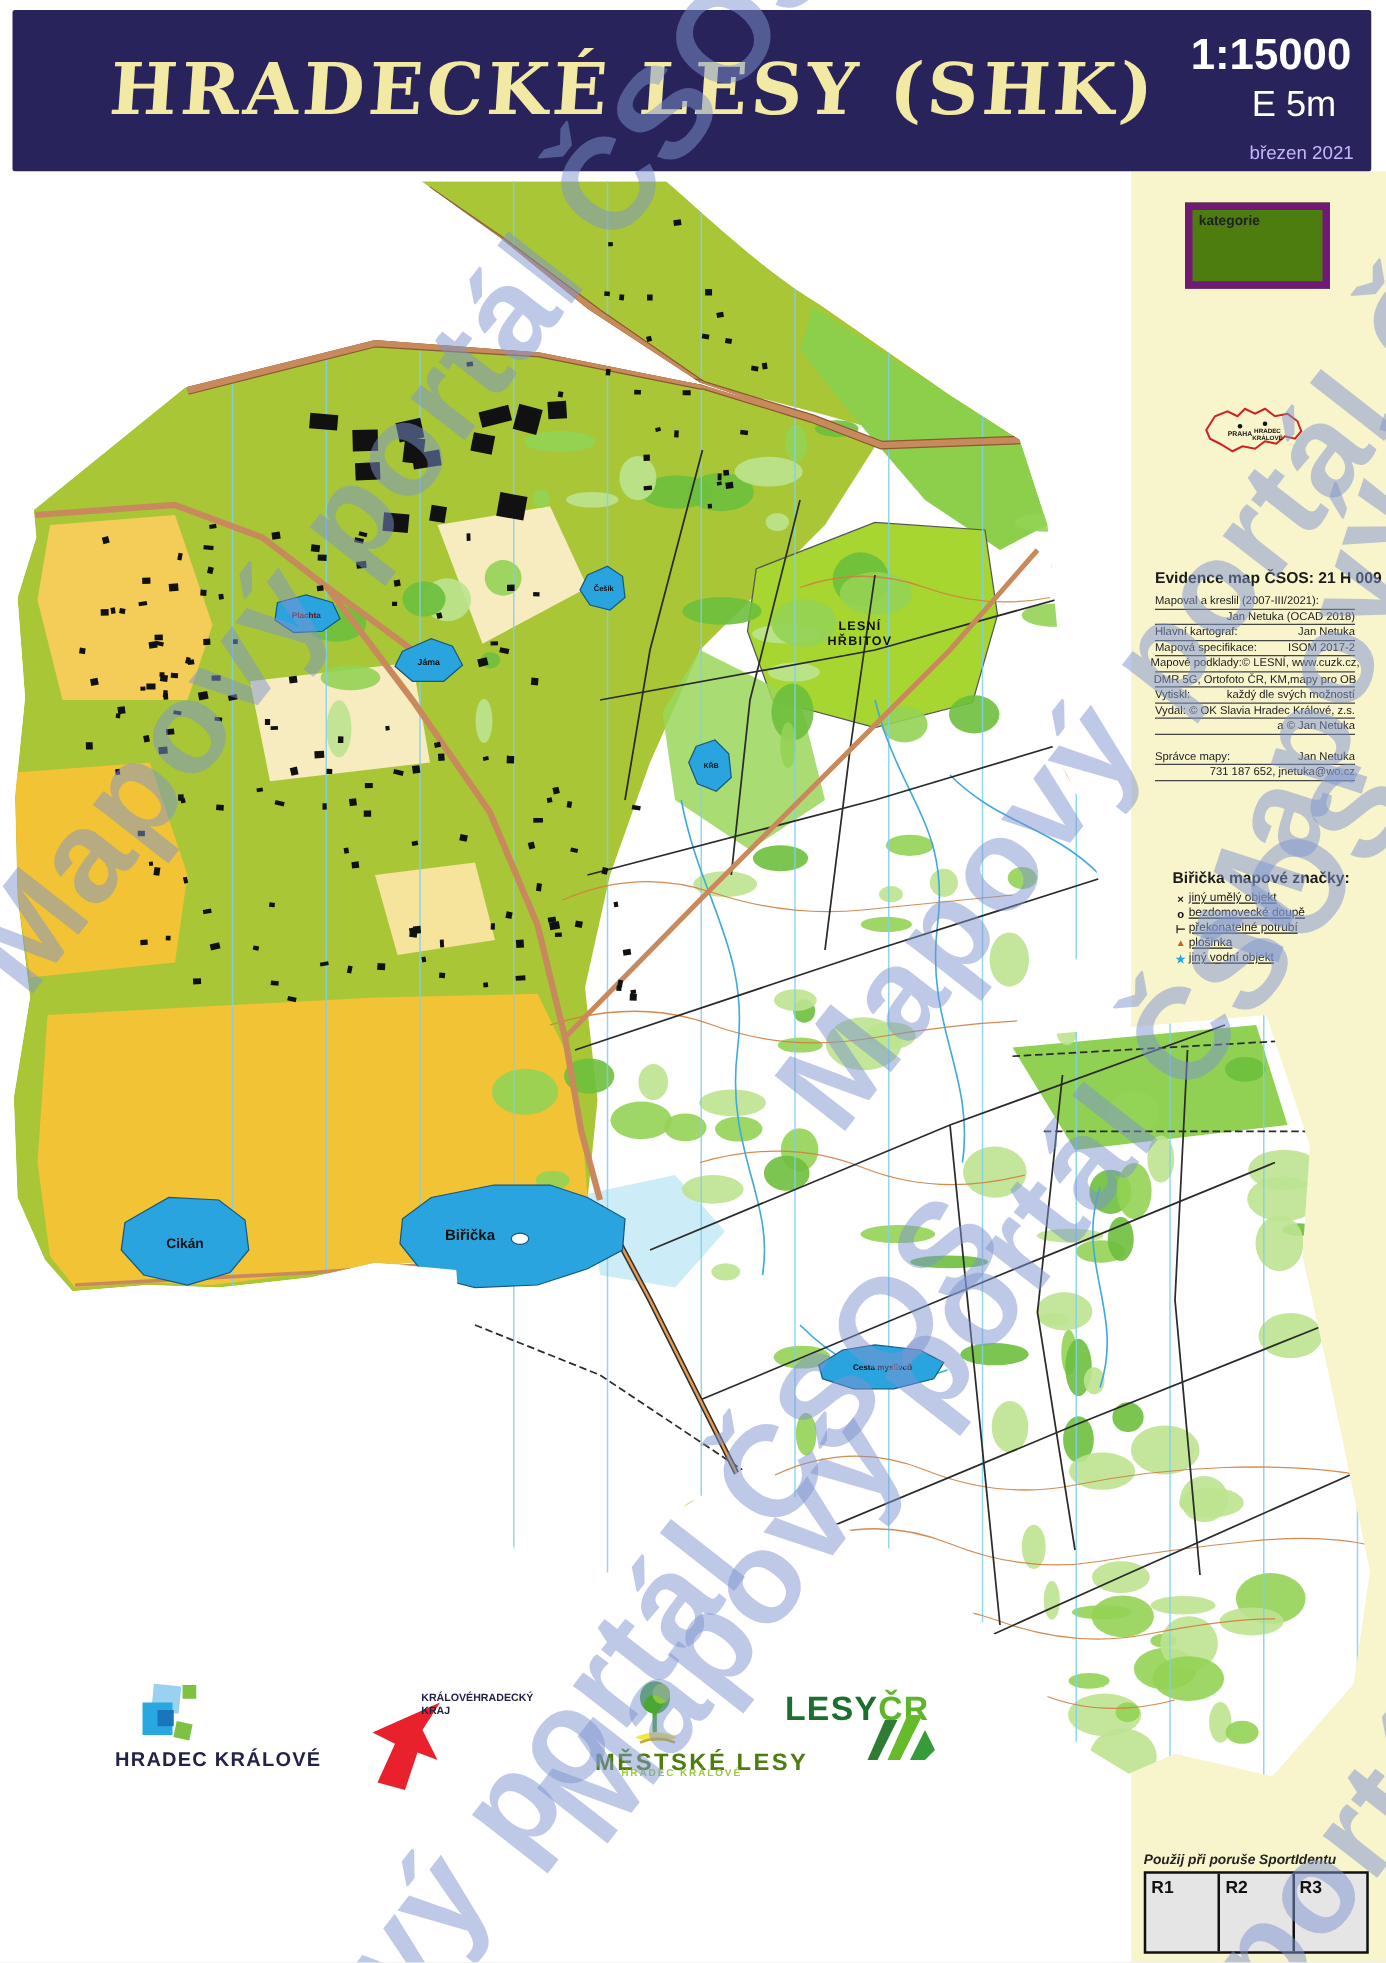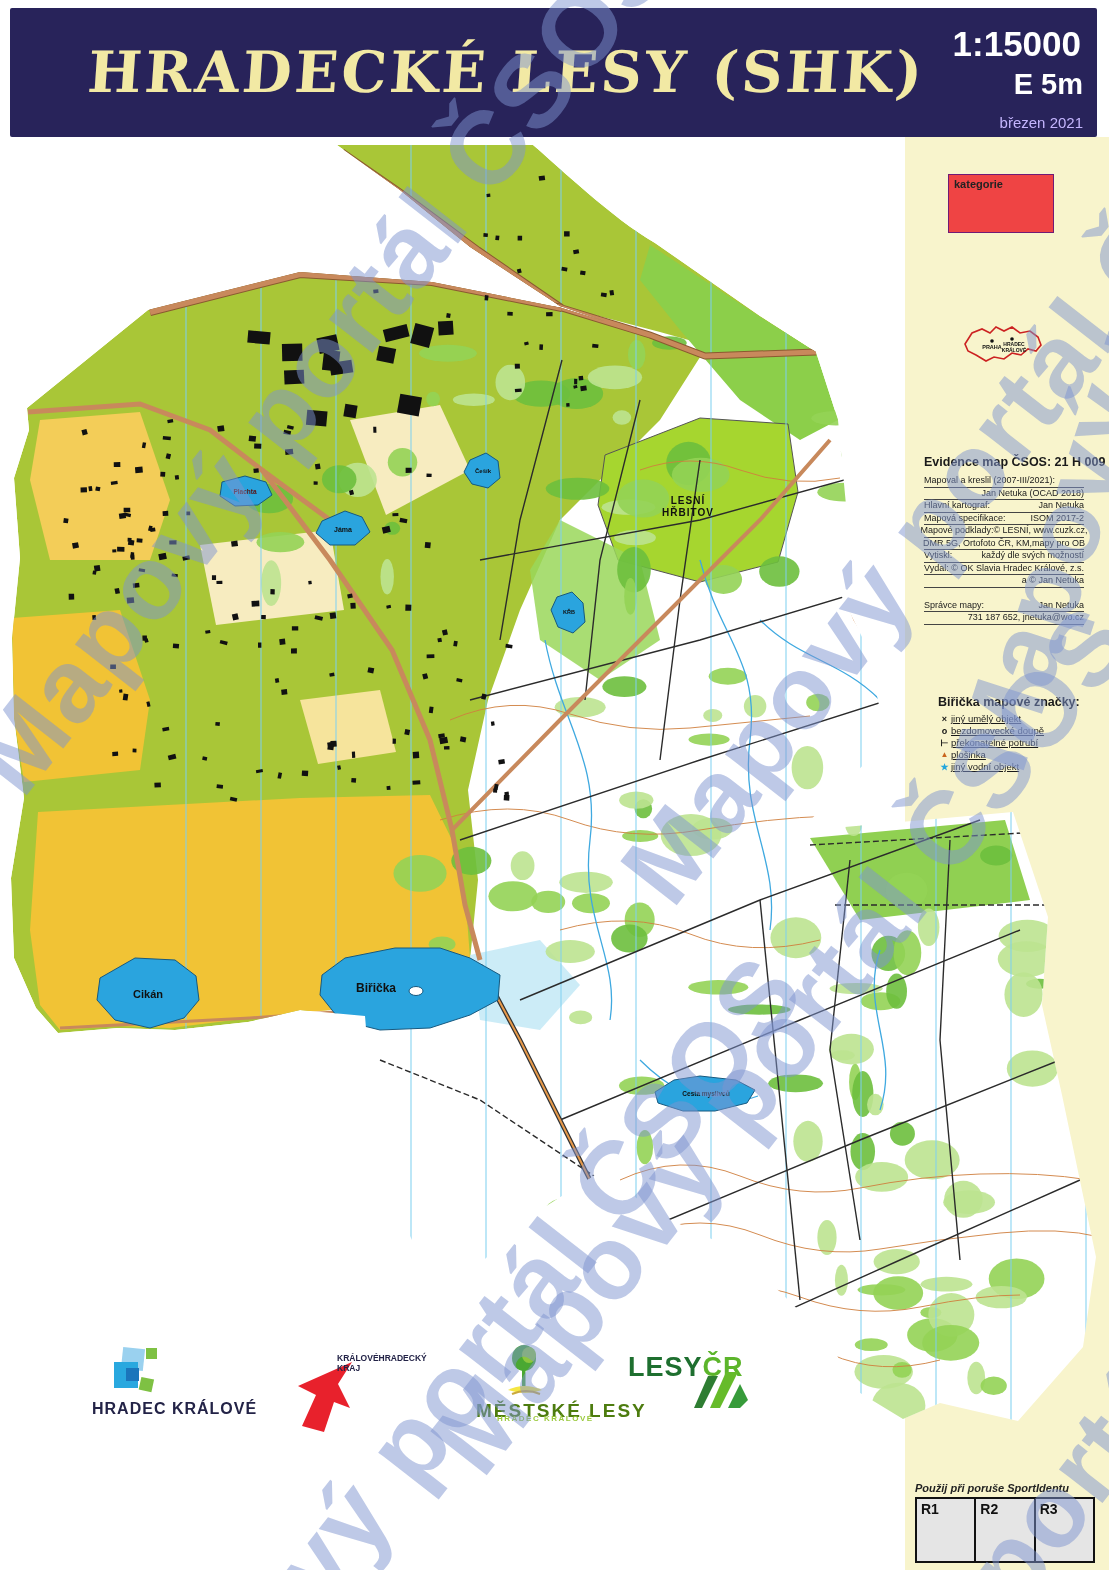--- a/index.html
+++ b/index.html
@@ -5,25 +5,25 @@
   html,body{margin:0;padding:0;background:#e8e8e8}
   #page{position:relative;width:1109px;height:1570px;background:#ffffff;overflow:hidden;
         font-family:"Liberation Sans",sans-serif;-webkit-font-smoothing:antialiased}
   .abs{position:absolute}
   
   #hdr{left:10px;top:8px;width:1087px;height:129px;background:#28235a;border-radius:2px}
   #hdr .title{position:absolute;left:78px;top:30px;width:770px;text-align:center;
      font-size:57px;font-weight:bold;letter-spacing:3px;color:#f2e9a4;transform:skewX(-4deg);
      font-family:"DejaVu Serif","Liberation Serif",serif;white-space:nowrap}
   #hdr .scale{position:absolute;right:16px;top:16px;font-size:35px;font-weight:bold;color:#fff}
-  #hdr .equid{position:absolute;right:14px;top:60px;font-size:29px;font-weight:bold;color:#fff}
+  #hdr .equid{position:absolute;right:28px;top:60px;font-size:29px;font-weight:normal;color:#fff}
   #hdr .date{position:absolute;right:14px;top:106px;font-size:15px;color:#c4b5fd}
   
   #cream{left:905px;top:137px;width:204px;height:1433px;background:#f8f4cc}
-  #katbox{left:948px;top:174px;width:104px;height:57px;background:#ef4444;border:1px solid #701a75}
+  #katbox{left:948px;top:162px;width:104px;height:57px;background:#4d7c0f;border:6px solid #701a75}
   #katbox .lbl{position:absolute;left:5px;top:3px;font-size:11px;font-weight:bold;color:#222}
   
   #evid{left:924px;top:455px;width:160px;color:#1a1a1a}
   #evid .ev-title{font-size:12.5px;font-weight:bold;margin-bottom:6px;white-space:nowrap}
   .ev-row{display:flex;justify-content:center;border-bottom:1px solid #444;
           font-size:9px;line-height:11.5px;white-space:nowrap}
   .ev-row .v{margin-left:auto;text-align:right}
   .ev-gap{height:12px;border:none}
   
   #leg{left:938px;top:695px;width:160px;color:#1a1a1a}

